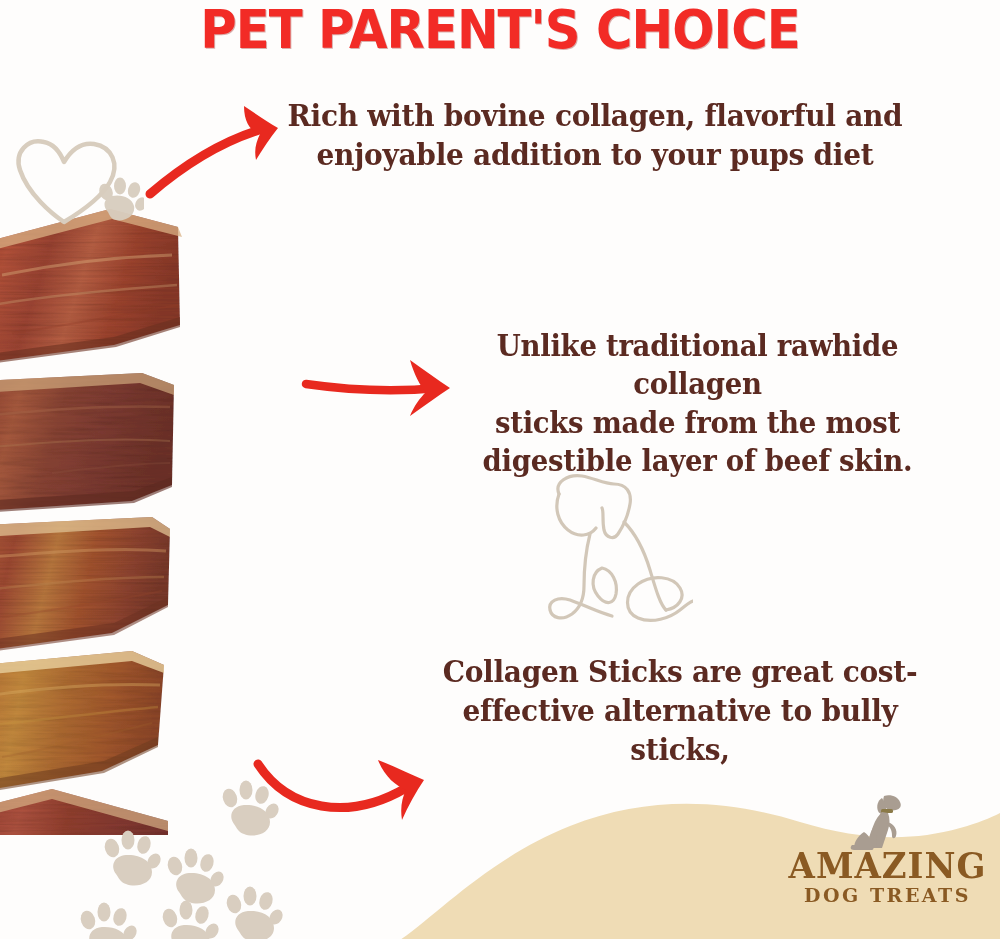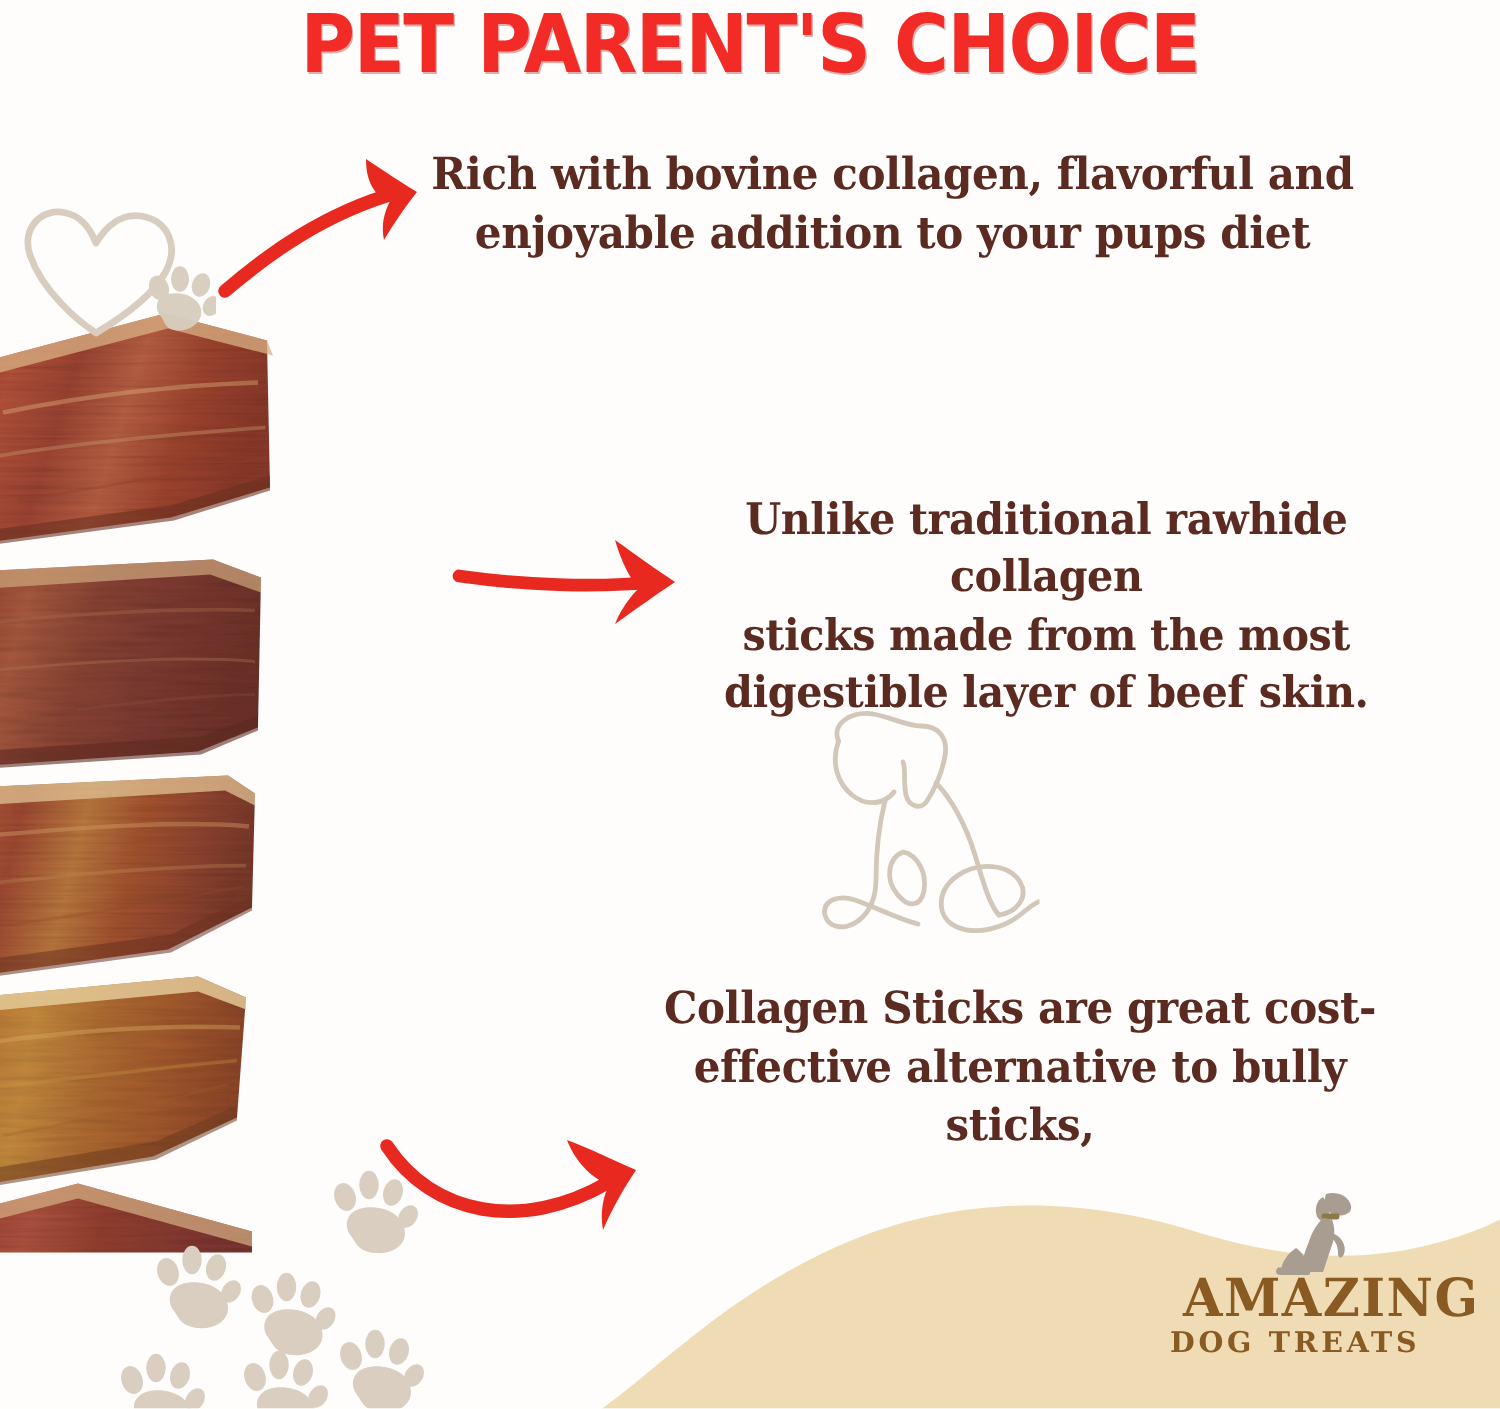--- a/index.html
+++ b/index.html
@@ -56,21 +56,21 @@
   
   .logo{position:absolute;left:780px;top:792px;width:215px;height:117px;}
   .logo-dog{position:absolute;left:68px;top:0px;width:62px;height:62px;}
   .logo-word{
     position:absolute;left:0;top:56px;width:215px;text-align:center;
     font-family:"DejaVu Serif",serif;font-weight:bold;
     color:#8a5a23;font-size:35px;letter-spacing:1px;line-height:1;
     transform:scaleX(0.97);
   }
   .logo-sub{
-    position:absolute;left:0;top:94px;width:215px;
+    position:absolute;left:0;top:94px;width:215px;text-align:center;
     font-family:"DejaVu Serif",serif;font-weight:bold;
     color:#8a5a23;font-size:19px;letter-spacing:2.5px;line-height:1;
   }
 </style>
 </head>
 <body>
 
 <div class="stage">
 
   <svg id="sticks" viewBox="0 0 360 650" preserveAspectRatio="none">

